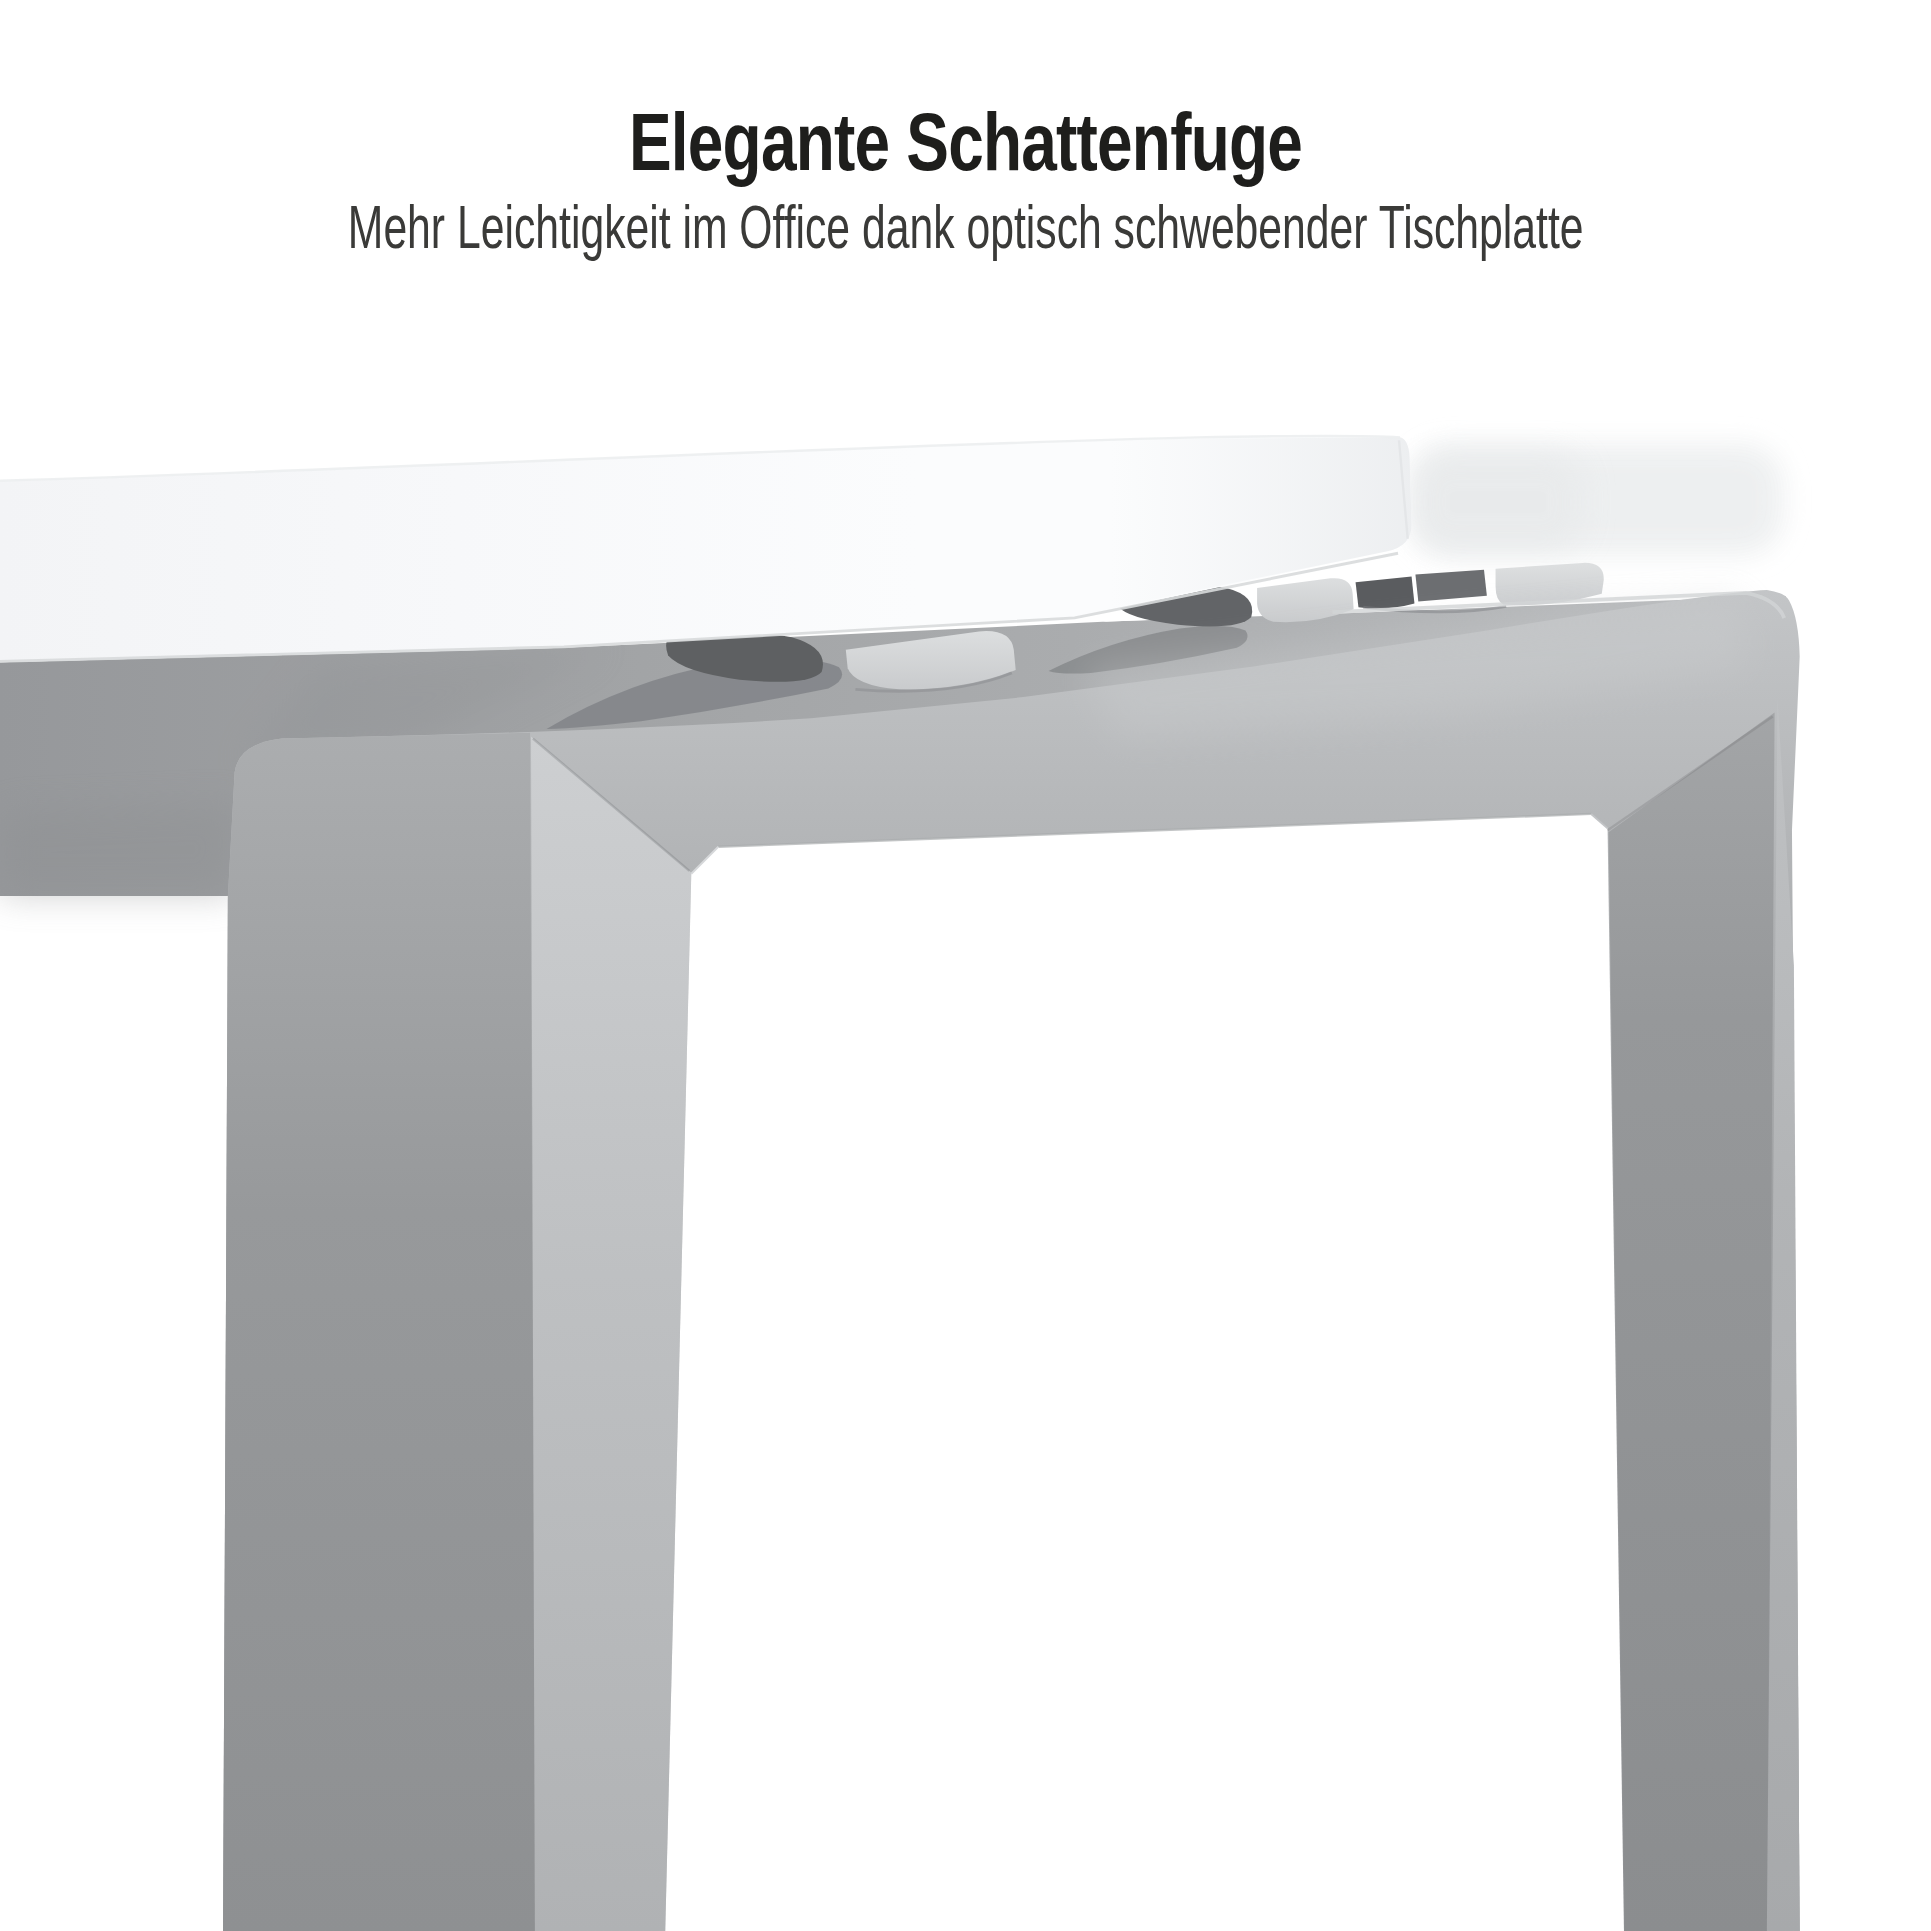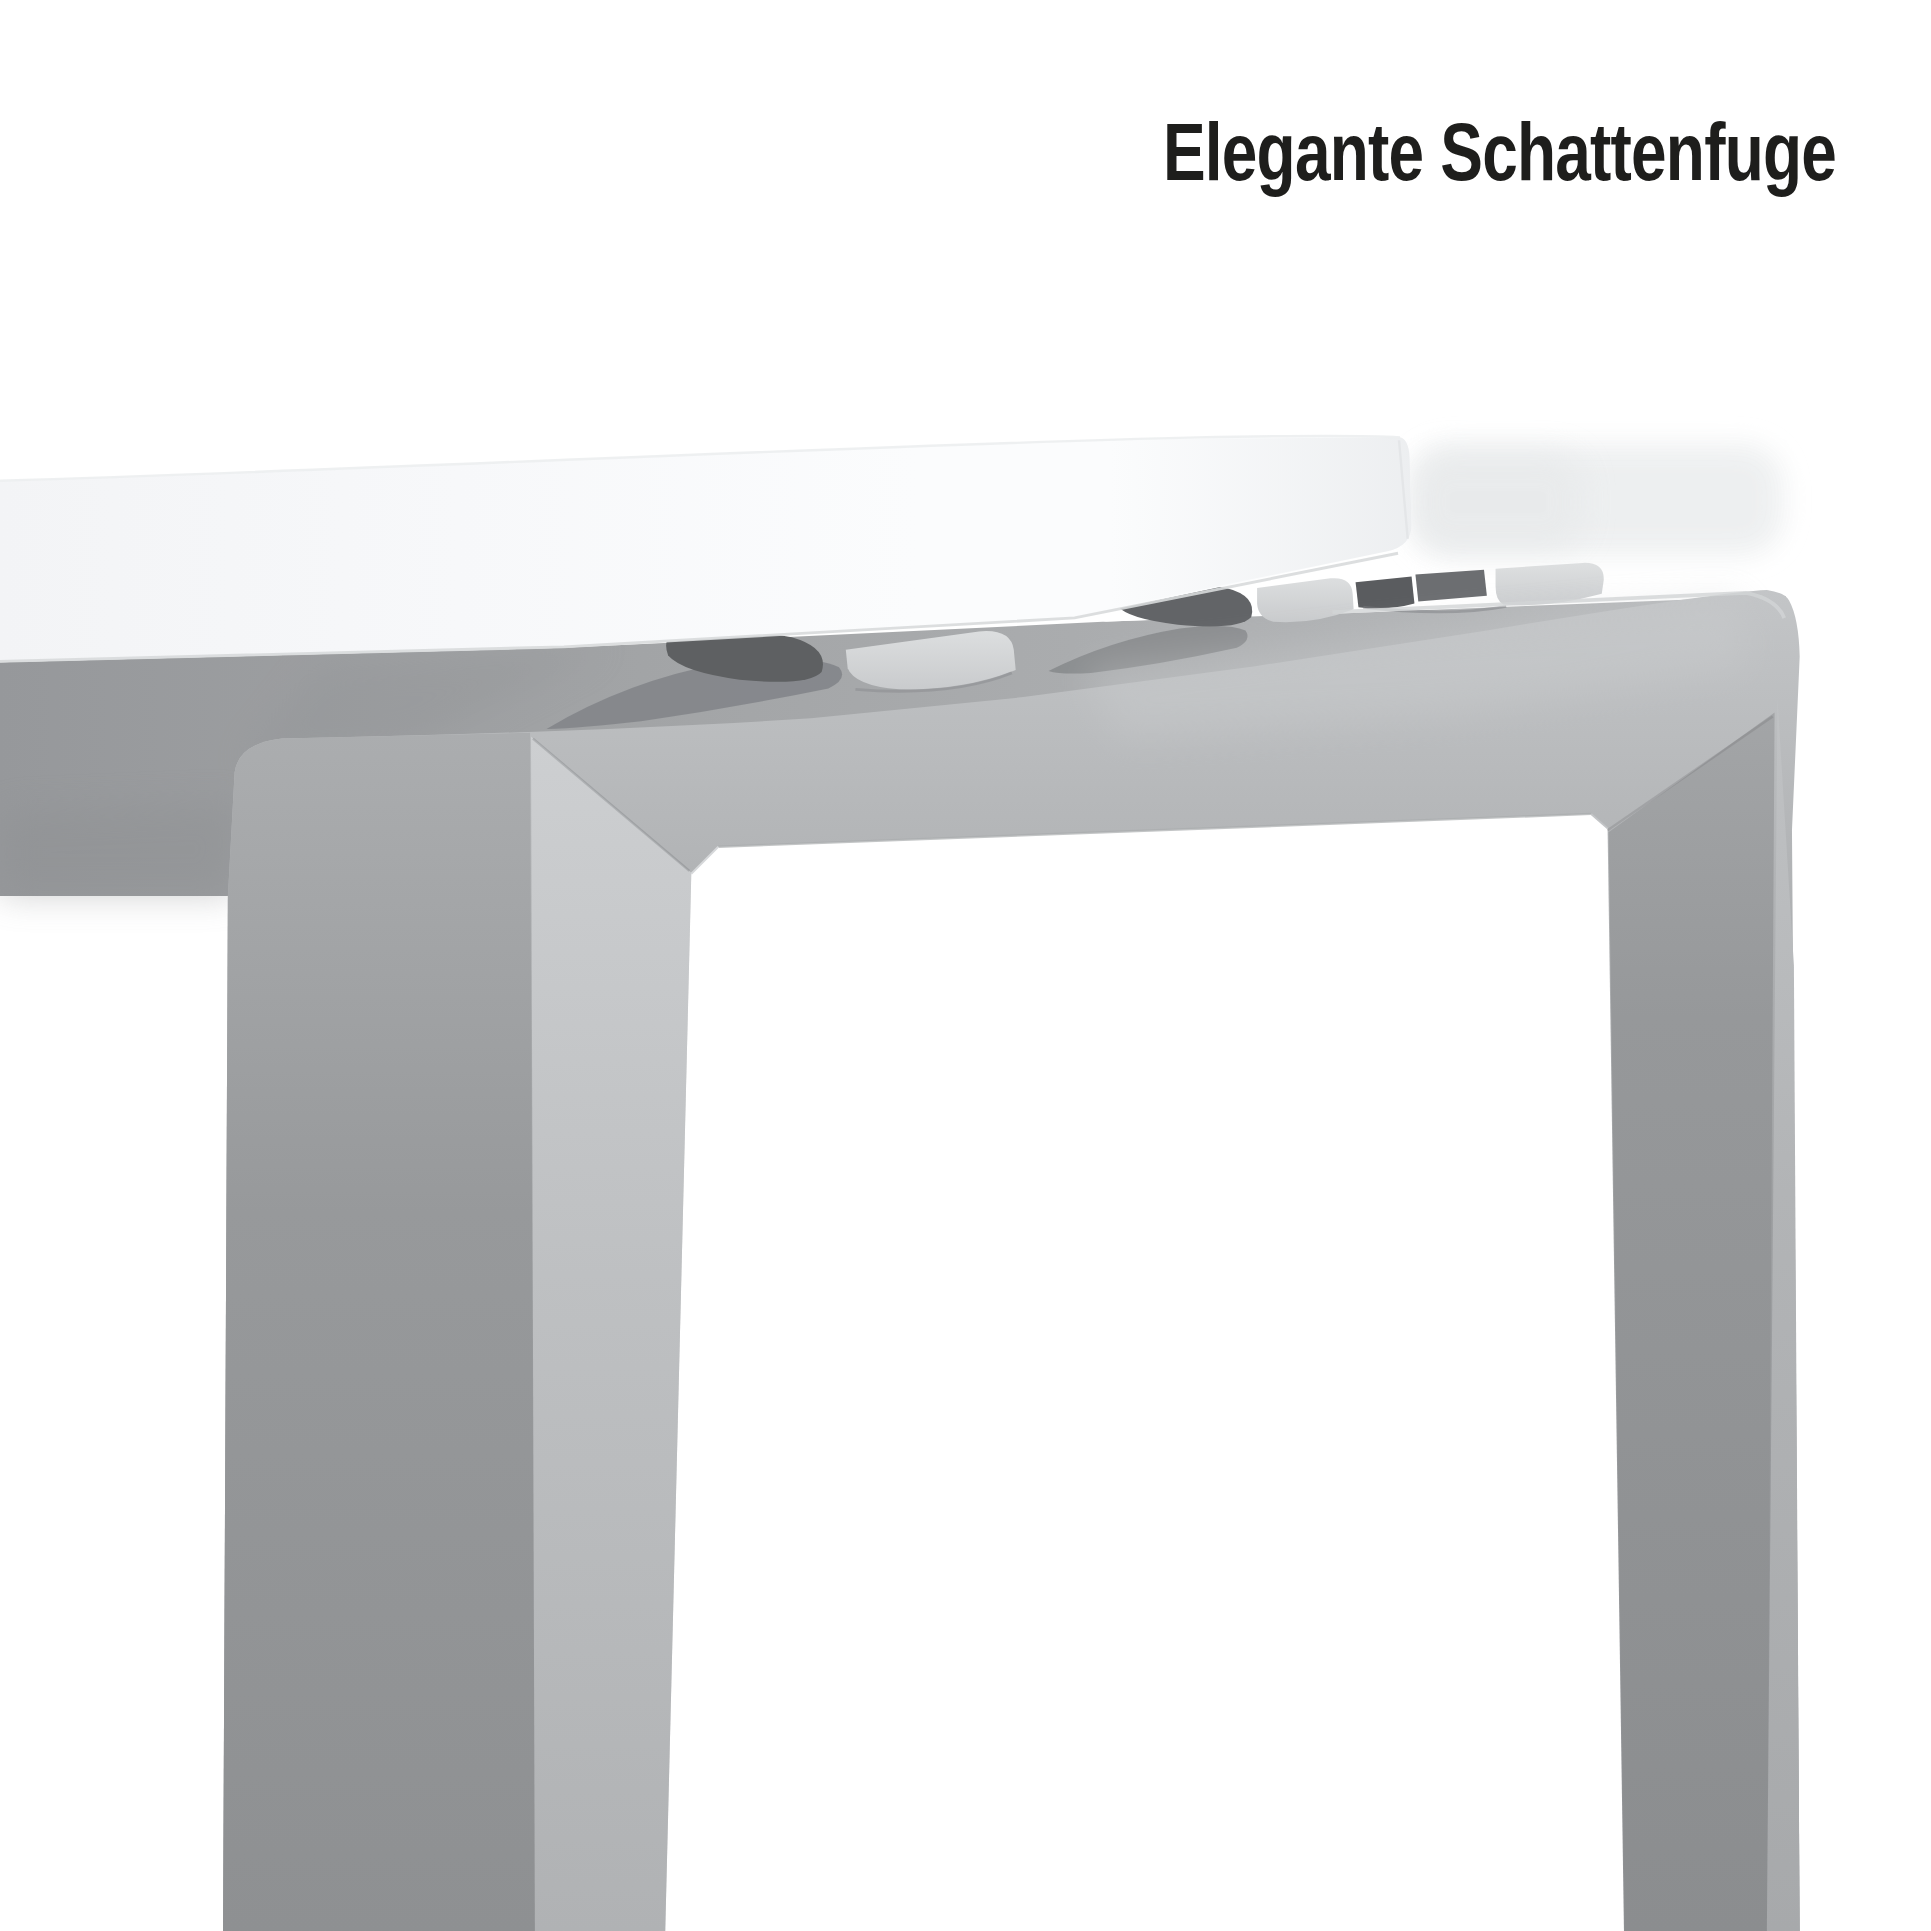--- a/index.html
+++ b/index.html
@@ -18,24 +18,24 @@
   }
   .photo-svg {
     position: absolute;
     inset: 0;
     width: 100%;
     height: 100%;
     display: block;
   }
   .caption {
     position: absolute;
-    top: 11px;
+    top: 1px;
     left: 0;
     width: 100%;
-    text-align: right;
+    text-align: center;
     z-index: 2;
   }
   .caption h1 {
     margin: 0;
     padding-top: 100px;
     font-size: 82px;
     font-weight: 700;
     line-height: 1;
     letter-spacing: -1px;
     color: var(--headline-color, #1e1e1c);
@@ -177,16 +177,17 @@
                L 1113,640 L 584,671 L 0,686 Z" fill="url(#slabGrad)"></path>
       <path d="M 1150,455 L 1450,453 Q 1459,455 1460,474 L 1462,542 Q 1463,565 1437,571 L 1150,630 Z" fill="url(#endShadeGrad)"></path>
       <path d="M 0,498 C 420,485 880,462 1240,453 Q 1402,450 1450,453" fill="none" stroke="#eceef0" stroke-width="2.5" opacity="0.9"></path>
       <path d="M 0,685 L 584,670 L 1113,640 L 1448,573" fill="none" stroke="#d8dadc" stroke-width="3" opacity="0.9"></path>
       <path d="M 1449,456 L 1458,558" fill="none" stroke="#e4e6e8" stroke-width="2.5"></path>
     </g>
   </svg>
 
   <header class="caption">
     <h1><span class="squeeze">Elegante Schattenfuge</span></h1>
+    <p><span class="squeeze">Mehr Leichtigkeit im Office dank optisch schwebender Tischplatte</span></p>
   </header>
 
 </div>
 
 
 </body></html>

